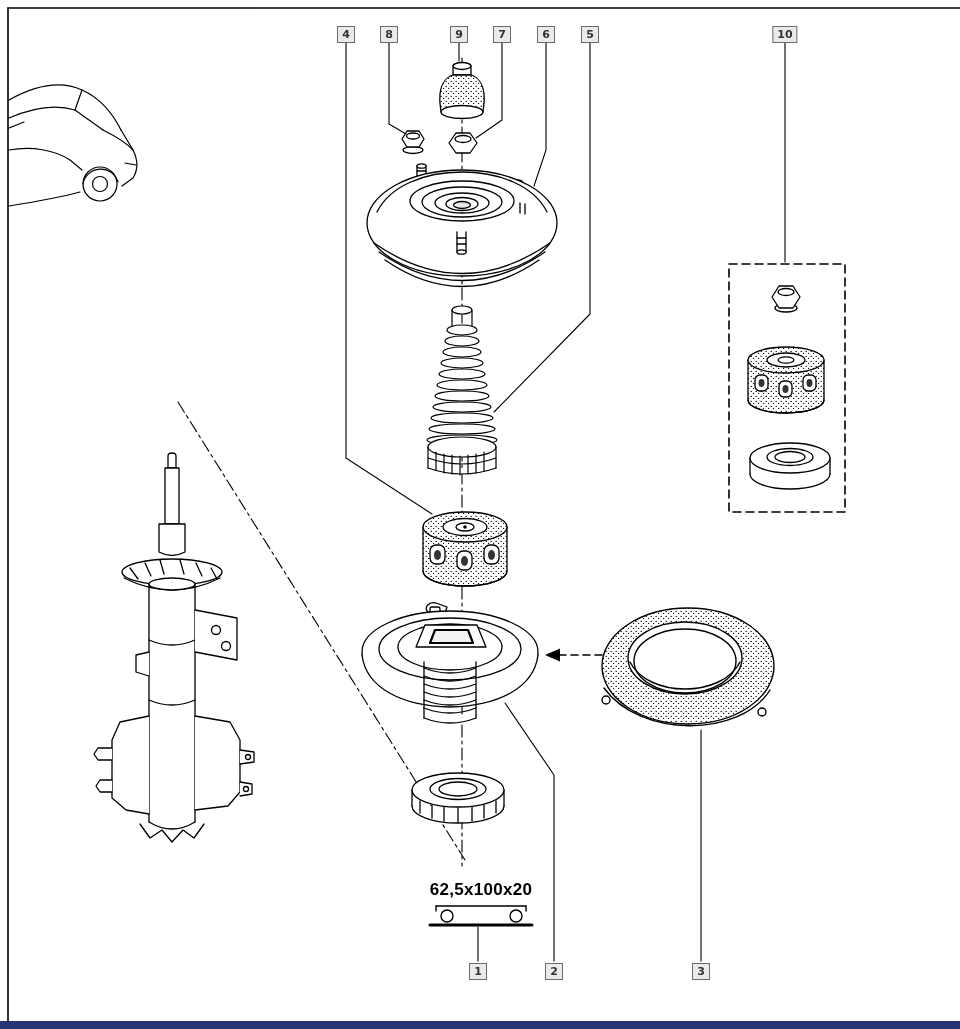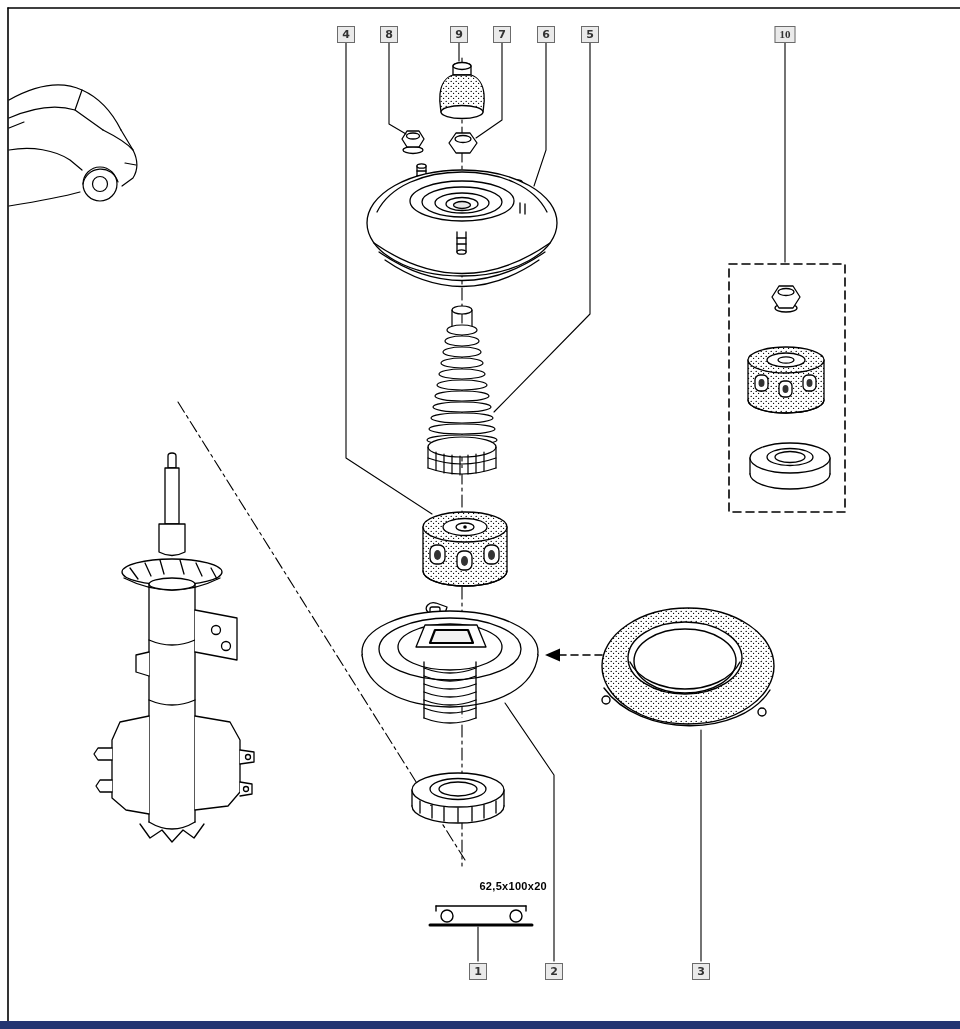--- a/index.html
+++ b/index.html
@@ -17,29 +17,29 @@
     font-size:11px; line-height:13px;
     padding:1px 4px; min-width:18px; text-align:center;
     cursor:pointer; user-select:none;
   }
   .pl-4  { left:346px; top:26px; }
   .pl-8  { left:389px; top:26px; }
   .pl-9  { left:459px; top:26px; }
   .pl-7  { left:502px; top:26px; }
   .pl-6  { left:546px; top:26px; }
   .pl-5  { left:590px; top:26px; }
-  .pl-10 { left:785px; top:26px;font-family:Liberation Serif, serif; }
+  .pl-10 { left:785px; top:26px; }
   .pl-1  { left:478px; top:963px; }
   .pl-2  { left:554px; top:963px; }
   .pl-3  { left:701px; top:963px; }
   .dim-note {
     position:absolute; left:415px; top:880px; width:132px;
-    text-align:right; color:#000;
+    text-align:center; color:#000;
     font-family:"Liberation Sans", sans-serif;
-    font-weight:bold; font-size:11px; letter-spacing:0.3px;
+    font-weight:bold; font-size:17px; letter-spacing:0.3px;
   }
   .footer-bar {
     position:absolute; left:0; right:0; bottom:0; height:8px;
     background:#243571;
   }
 </style>
 </head>
 <body>
 
 <div class="stage">

